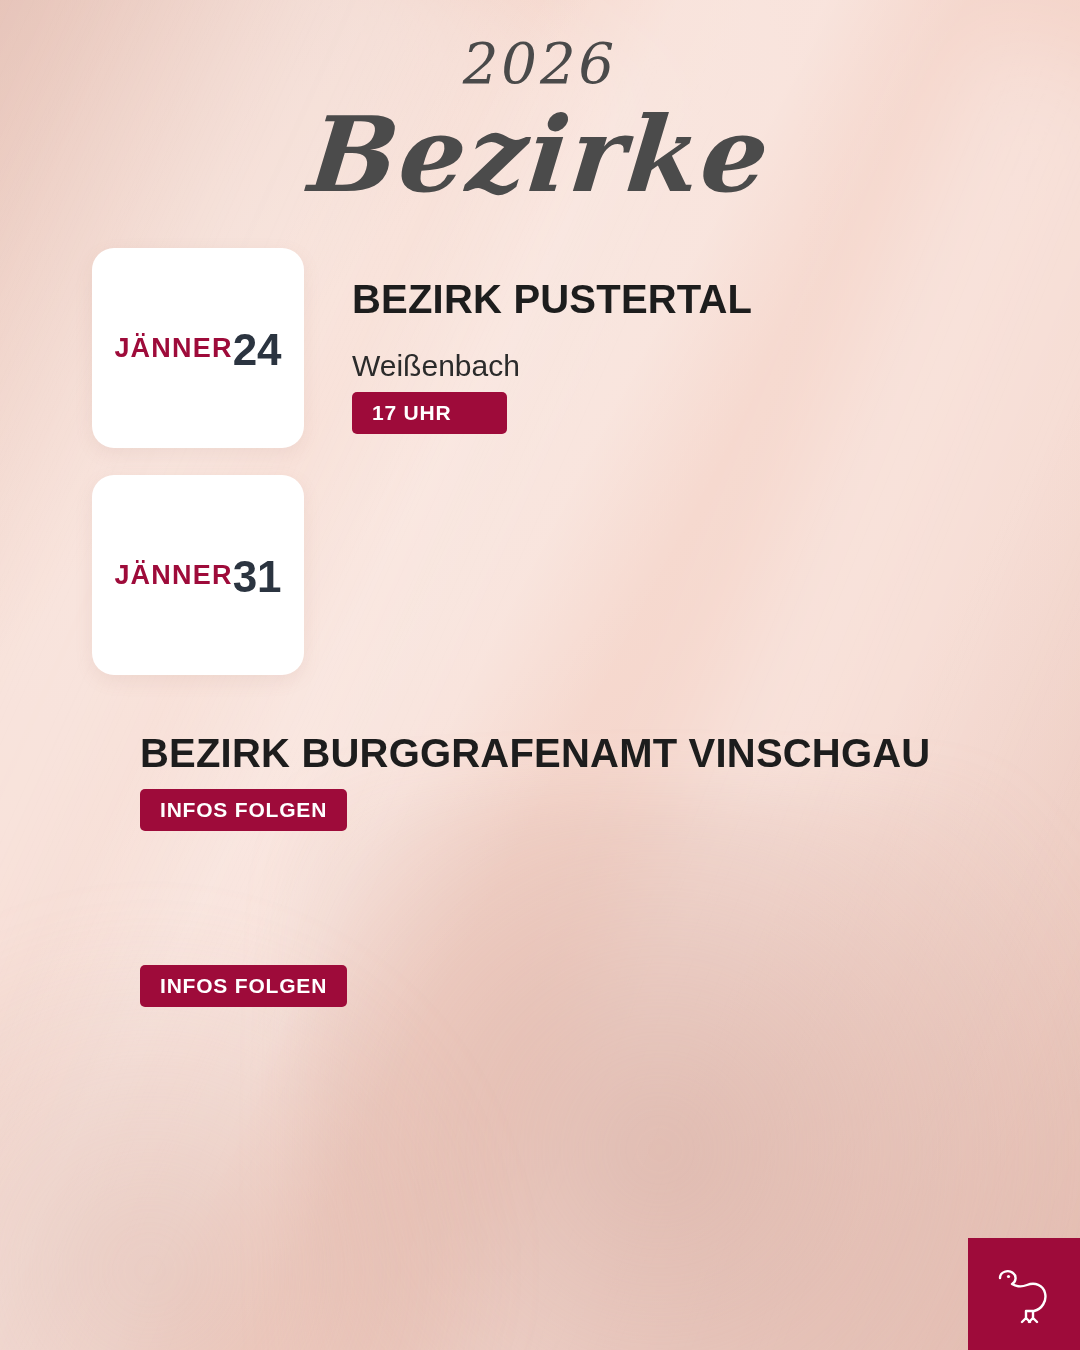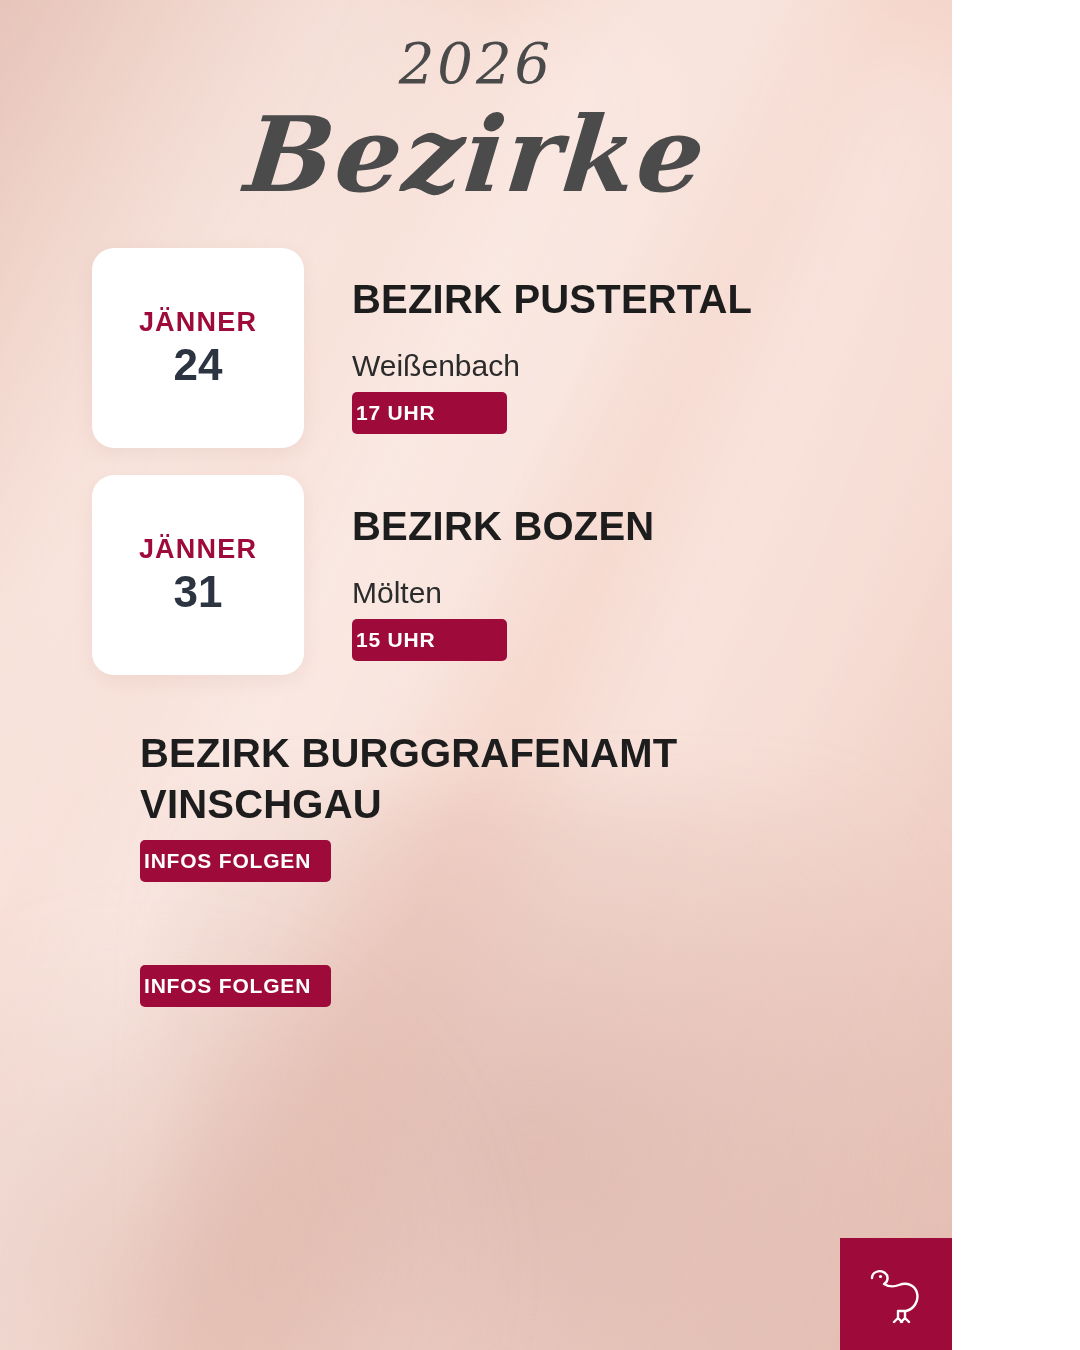--- a/index.html
+++ b/index.html
@@ -8,21 +8,21 @@
   }
   body {
     width: 1080px;
     height: 1350px;
     font-family: "Liberation Sans", sans-serif;
     overflow: hidden;
   }
 
   .poster {
     position: relative;
-    width: 952px;
+    width: 1080px;
     height: 1350px;
     background:
       linear-gradient(118deg, rgba(255,255,255,0.00) 0%, rgba(255,255,255,0.00) 30%, rgba(255,255,255,0.28) 38%, rgba(255,255,255,0.30) 46%, rgba(255,255,255,0.00) 54%, rgba(255,255,255,0.00) 100%),
       linear-gradient(132deg, rgba(212,170,158,0.45) 0%, rgba(212,170,158,0.00) 26%),
       linear-gradient(300deg, rgba(208,164,152,0.40) 0%, rgba(208,164,152,0.00) 30%),
       radial-gradient(120% 90% at 20% 15%, #f7ddd3 0%, #f6d9cf 45%, #f2cfc4 100%);
     overflow: hidden;
   }
 
   
@@ -107,21 +107,21 @@
     margin-bottom: 27px;
     min-height: 200px;
   }
   .date-card {
     width: 212px;
     min-height: 200px;
     background: #ffffff;
     border-radius: 22px;
     box-shadow: 0 6px 18px rgba(160,110,95,0.10);
     display: flex;
-    flex-direction: column;
+    flex-direction: row;
     align-items: center;
     justify-content: center;
     flex: 0 0 212px;
   }
   .month {
     font-size: 27px;
     font-weight: 700;
     letter-spacing: 1.2px;
     color: #9e0b3a;
     text-transform: uppercase;
@@ -152,21 +152,21 @@
     line-height: 1.1;
   }
   .badge {
     display: inline-block;
     margin-top: 10px;
     background: #9e0b3a;
     color: #ffffff;
     font-size: 21px;
     font-weight: 700;
     letter-spacing: 0.8px;
-    padding: 9px 20px 9px 4px;
+    padding: 9px 20px 9px 20px;
     border-radius: 5px;
     min-width: 155px;
     box-sizing: border-box;
   }
 
   
   .logo {
     position: absolute;
     right: 0;
     bottom: 0;
@@ -206,25 +206,20 @@
           <div class="ev-place">Weißenbach</div>
           <div class="badge">17 UHR</div>
         </div>
       </div>
 
       <div class="event">
         <div class="date-card">
           <div class="month">JÄNNER</div>
           <div class="day">31</div>
         </div>
-        <div class="details">
-          <div class="ev-title">BEZIRK BOZEN</div>
-          <div class="ev-place">Mölten</div>
-          <div class="badge">15 UHR</div>
-        </div>
       </div>
 
       <div class="event">
         <div class="details">
           <div class="ev-title">BEZIRK BURGGRAFENAMT VINSCHGAU</div>
           <div class="badge">INFOS FOLGEN</div>
         </div>
       </div>
 
       <div class="event">

